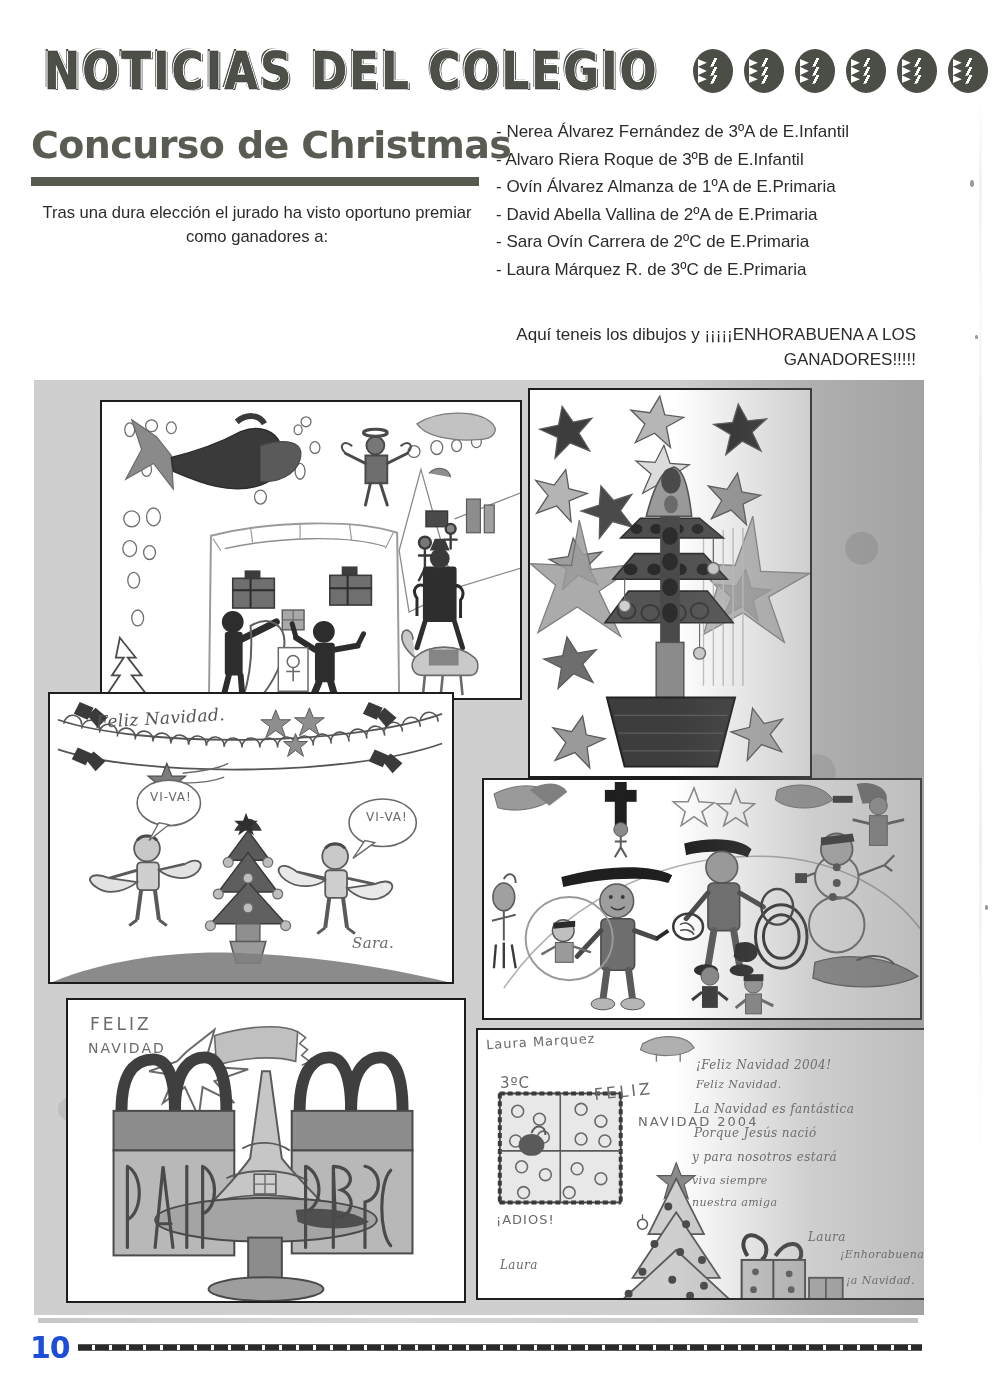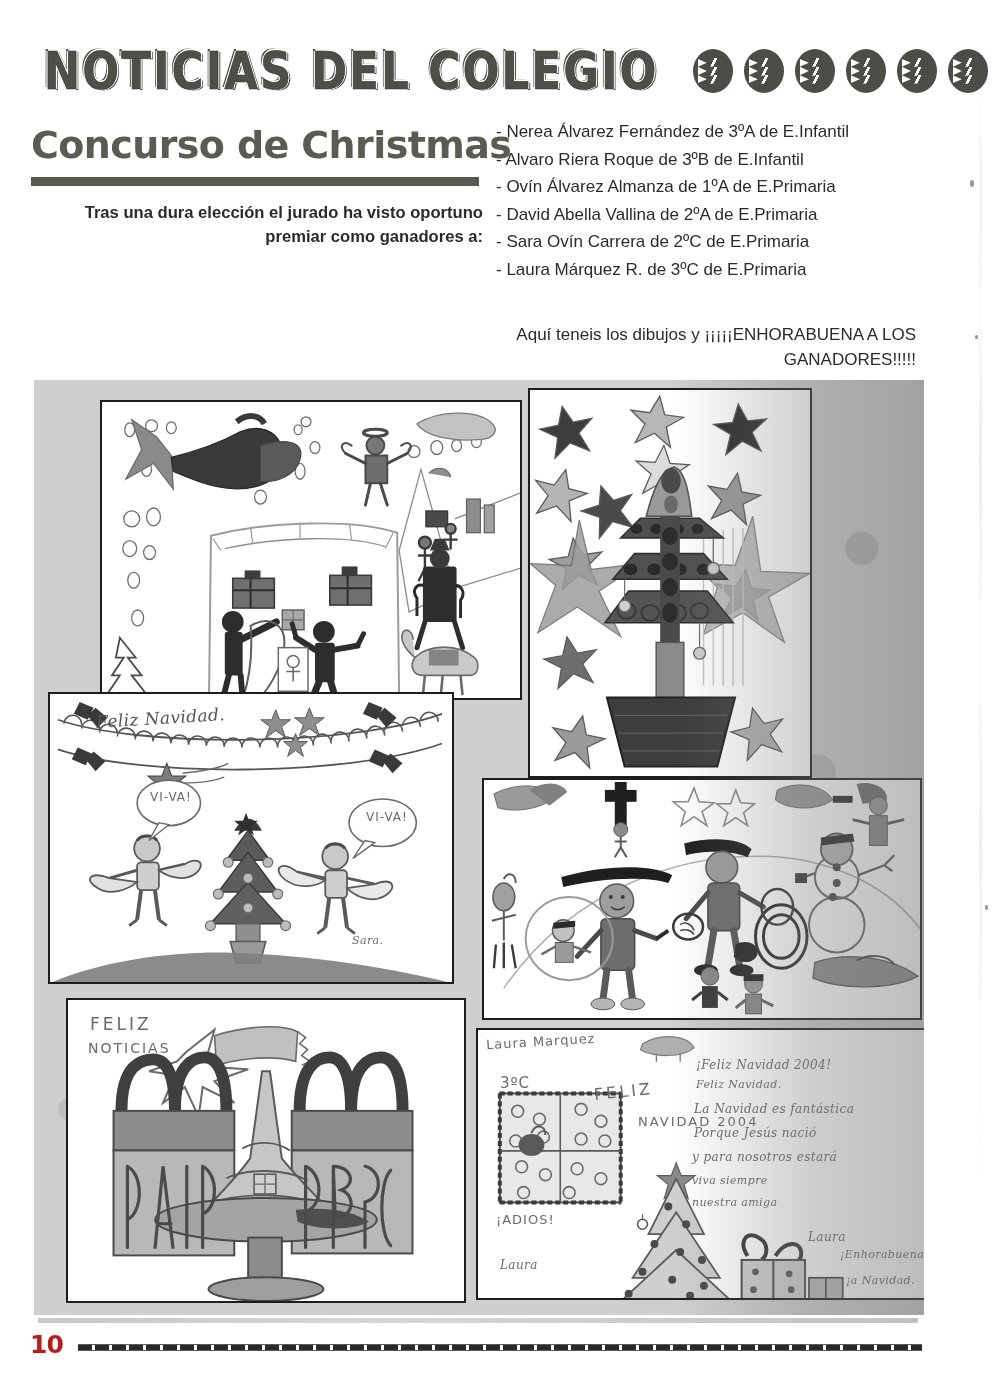--- a/index.html
+++ b/index.html
@@ -110,21 +110,21 @@
 
   .body-text {
     margin-top:15px;
     font-size:16.6px;
     line-height:1.47;
     color:#2b2b2b;
     text-align:justify;
     text-justify:inter-word;
   }
   .body-text p + p { margin-top:5px; }
-  .body-text p.last-left { text-align:right;font-weight:bold; }
+  .body-text p.last-left { text-align:center; }
 
   .winners-list { list-style:none; }
   .winners-list li {
     font-size:17px;
     line-height:1.62;
     color:#2b2b2b;
     white-space:nowrap;
   }
   .closing-text {
     margin-top:40px;
@@ -190,22 +190,22 @@
     font-family:"DejaVu Serif", serif;
     font-style:italic;
     letter-spacing:0.4px;
   }
 
   
   .page-number {
     position:absolute; left:30px; top:1330px;
     font-family:"DejaVu Sans", sans-serif;
     font-weight:bold;
-    font-size:25px;
-    color:#b91c1c;
+    font-size:30px;
+    color:#1d4ed8;
     letter-spacing:-1px;
   }
   .footer-rule {
     position:absolute; left:78px; top:1344px;
     width:844px; height:7px;
     background:
       repeating-linear-gradient(to right,
         #2a2a2a 0px, #2a2a2a 14px,
         #ffffff 14px, #ffffff 17px);
     border-top:1px solid #5a5a5a;
@@ -545,21 +545,21 @@
             <circle cx="200" cy="216" r="5"></circle>
         </g>
         <rect x="188" y="232" width="24" height="18" fill="#8f8f8f" stroke="#5a5a5a" stroke-width="1.4"></rect>
         <path d="M182,250 L218,250 L212,272 L188,272 Z" fill="#9a9a9a" stroke="#5a5a5a" stroke-width="1.6"></path>
 
         <path d="M0,292 C60,266 140,258 200,262 C280,266 350,278 406,292 Z" fill="#7e7e7e" opacity=".9"></path>
       </svg>
       <div class="hw tilt script" style="left:46px; top:14px; font-size:17px; color:#555;">Feliz Navidad.</div>
       <div class="hw" style="left:100px; top:96px; font-size:12px; line-height:1.25;">VI-VA!</div>
       <div class="hw" style="left:316px; top:116px; font-size:12px; line-height:1.25;">VI-VA!</div>
-      <div class="hw script" style="left:302px; top:240px; font-size:11px;">Sara.</div>
+      <div class="hw script" style="left:302px; top:240px; font-size:15px;">Sara.</div>
     </div>
 
     <div class="panel" style="left:448px; top:398px; width:440px; height:242px;">
       <svg class="art" viewBox="0 0 440 242" preserveAspectRatio="none">
 
         <path d="M20,210 C90,110 200,70 300,78 C360,84 410,110 440,150" fill="none" stroke="#b0b0b0" stroke-width="1.6"></path>
 
         <path d="M10,14 C34,2 60,4 72,16 C62,28 34,34 14,28 Z" fill="#9a9a9a" stroke="#6a6a6a"></path>
         <path d="M46,10 C62,0 78,2 84,12 L66,26 Z" fill="#808080"></path>
 
@@ -686,21 +686,21 @@
           <path d="M88,250 L96,168 L106,250 M90,226 L104,226"></path>
           <path d="M120,168 L120,250"></path>
           <path d="M136,168 L136,250 M136,168 C152,176 152,210 136,216"></path>
           <path d="M240,168 L240,250 M240,168 C258,176 258,208 240,214"></path>
           <path d="M268,168 C286,168 292,186 276,192 C292,198 288,220 270,220 L268,168 L268,250"></path>
           <path d="M300,168 C318,172 318,200 300,204 L300,250"></path>
           <path d="M326,172 C314,184 314,236 326,248"></path>
         </g>
       </svg>
       <div class="hw" style="left:22px; top:14px; font-size:17px; letter-spacing:3px;">FELIZ</div>
-      <div class="hw" style="left:20px; top:40px; font-size:14px; letter-spacing:2px;">NOTICIAS</div>
+      <div class="hw" style="left:20px; top:40px; font-size:14px; letter-spacing:2px;">NAVIDAD</div>
     </div>
 
     <div class="panel" style="left:442px; top:648px; width:450px; height:272px;">
       <svg class="art" viewBox="0 0 450 272" preserveAspectRatio="none">
 
         <path d="M166,14 C186,2 212,6 218,18 C206,28 178,28 164,20 Z" fill="#b0b0b0" stroke="#7a7a7a" stroke-width="1.2"></path>
         <path d="M180,24 l0,8 M204,24 l0,8" stroke="#7a7a7a" stroke-width="1.4"></path>
 
         <rect x="22" y="64" width="122" height="110" fill="#e8e8e8" stroke="#4a4a4a" stroke-width="2"></rect>
         <path d="M22,64 L144,64 M22,64 L22,174 M144,64 L144,174 M22,174 L144,174" stroke="#3a3a3a" stroke-width="4" fill="none" stroke-dasharray="5 3"></path>

